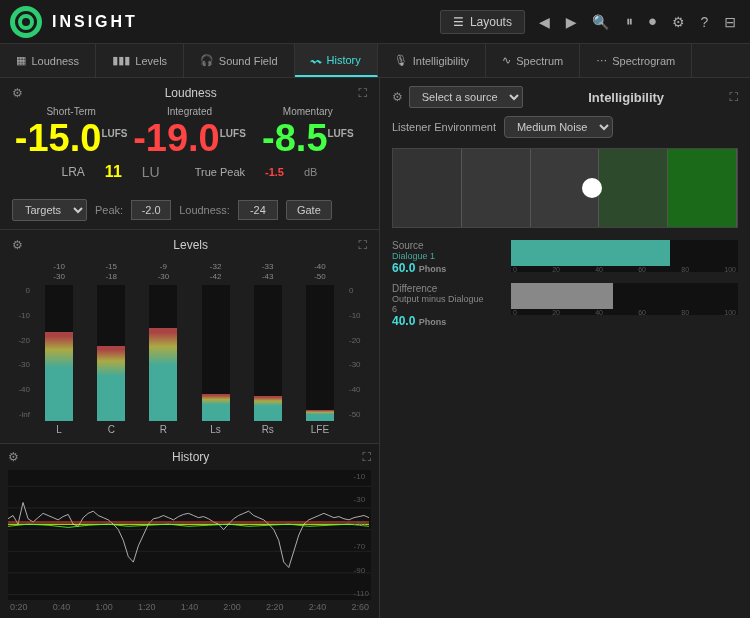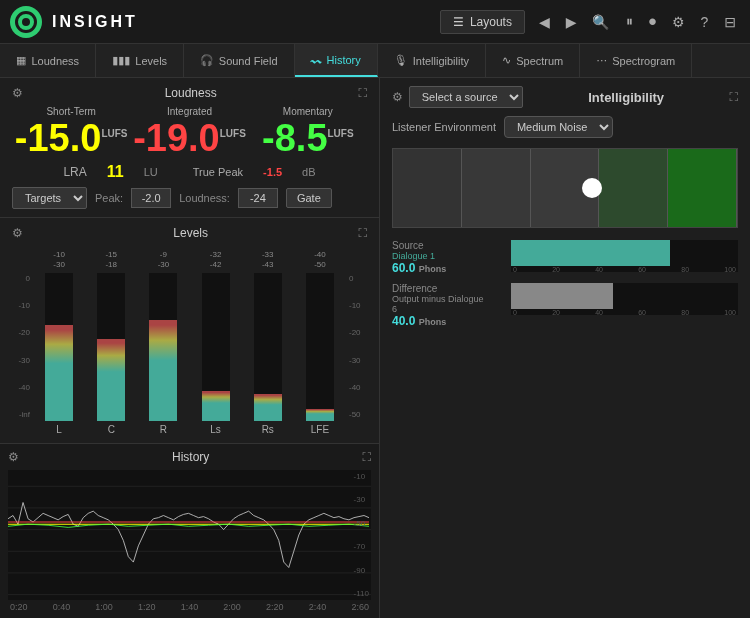--- a/index.html
+++ b/index.html
@@ -160,21 +160,21 @@
       display: flex; align-items: center; justify-content: center;
       gap: 20px;
       font-size: 11px;
       margin: 4px 0;
     }
     .lra-val { color: #ff0; font-size: 16px; font-weight: bold; }
     .true-peak { color: #f44; font-weight: bold; }
 
     .targets-row {
       display: flex; align-items: center; gap: 8px;
-      margin-top: 6px;
+      margin-top: 18px;
     }
     .targets-select {
       background: #333;
       border: 1px solid #555;
       color: #ccc;
       padding: 3px 8px;
       font-size: 11px;
       border-radius: 2px;
       cursor: pointer;
     }
@@ -499,21 +499,21 @@
         <div>
           <div class="loudness-label">Momentary</div>
           <div class="loudness-value val-green">
             <span>-8.5</span><span class="loudness-unit">LUFS</span>
           </div>
         </div>
       </div>
       <div class="lra-row">
         <span style="font-size:12px;color:#aaa;">LRA</span>
         <span class="lra-val">11</span>
-        <span style="font-size:11px;color:#888;">LU</span>
+        <span style="font-size:14px;color:#888;">LU</span>
         <span style="font-size:11px;color:#aaa;margin-left:15px;">True Peak</span>
         <span class="true-peak">-1.5</span>
         <span style="font-size:11px;color:#888;">dB</span>
       </div>
       <div class="targets-row">
         <select class="targets-select">
           <option>Targets</option>
         </select>
         <span class="targets-label">Peak:</span>
         <input class="targets-input" type="text" value="-2.0" style="">

